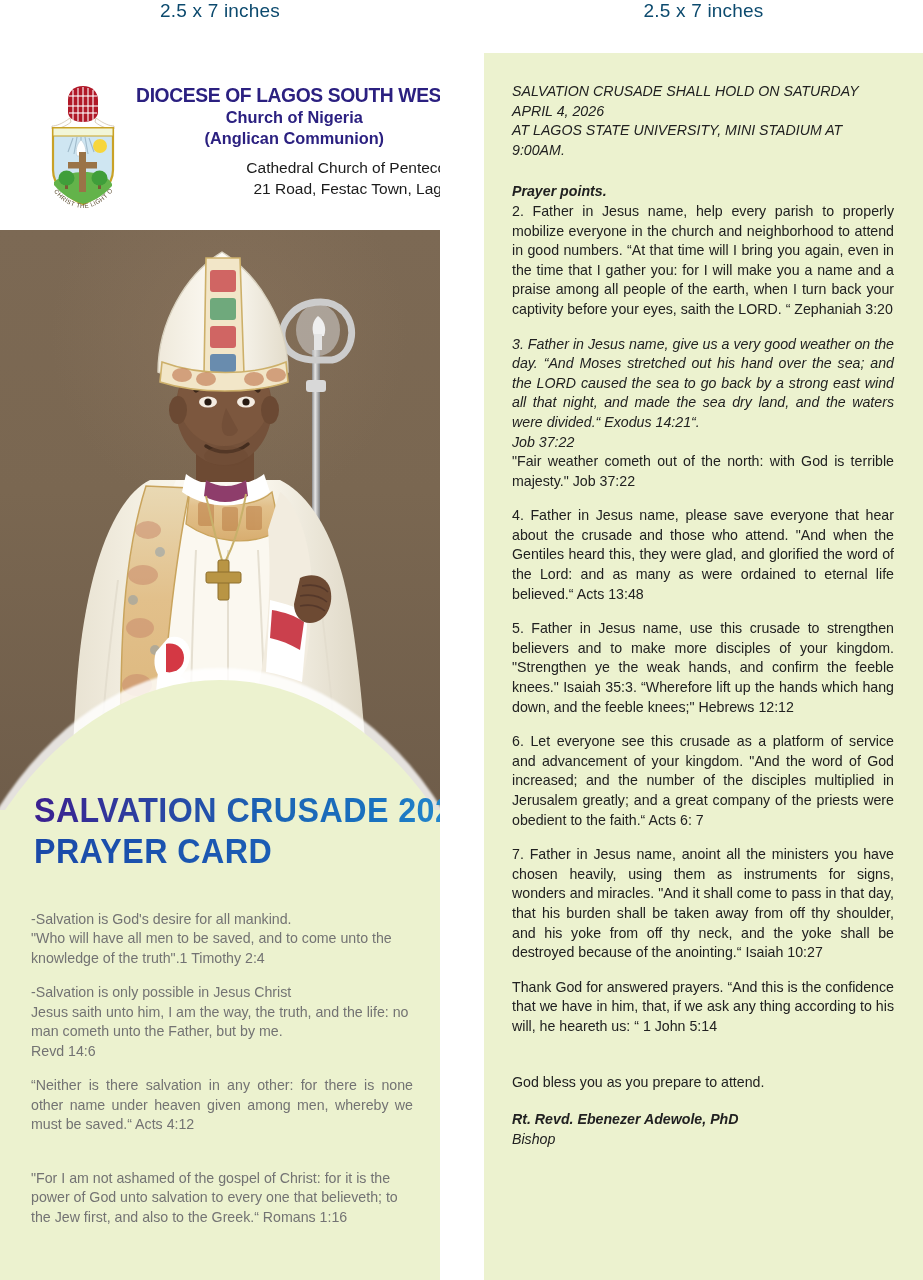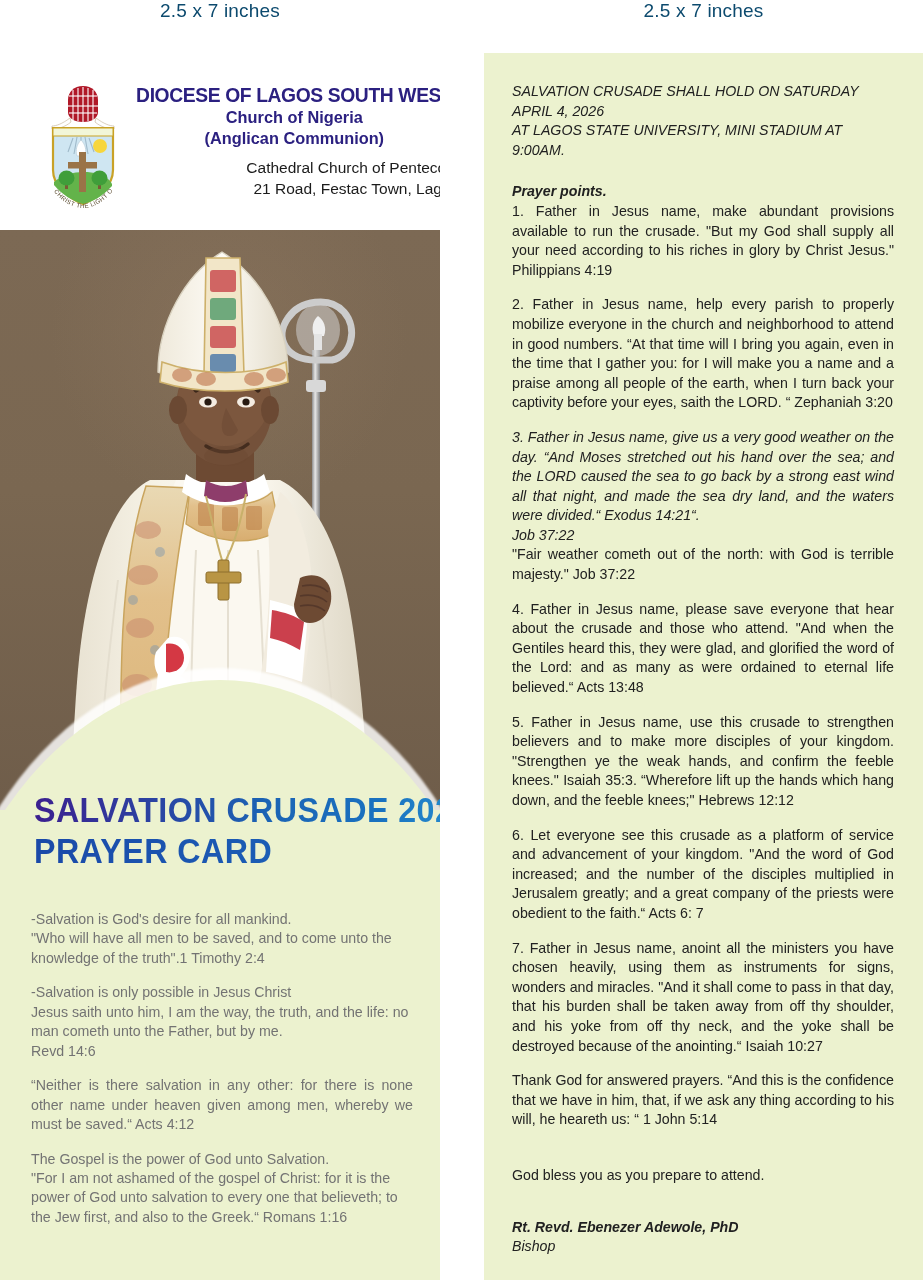--- a/index.html
+++ b/index.html
@@ -432,45 +432,44 @@
       <span>-Salvation is God's desire for all mankind.</span><br>
       <span class="justify">"Who will have all men to be saved, and to come unto the knowledge of the truth".1 Timothy 2:4</span>
     </p>
     <p>
       <span>-Salvation is only possible in Jesus Christ</span><br>
       <span>Jesus saith unto him, I am the way, the truth, and the life: no man cometh unto the Father, but by me.</span><br>
       <span>Revd 14:6</span>
     </p>
     <p class="justify">“Neither is there salvation in any other: for there is none other name under heaven given among men, whereby we must be saved.“ Acts 4:12</p>
     <p>
-      <span>The Gospel is the power of God unto Salvation.</span><br>
+      <br>
       <span>"For I am not ashamed of the gospel of Christ: for it is the power of God unto salvation to every one that believeth; to the Jew first, and also to the Greek.“ Romans 1:16</span>
     </p>
   </div>
 </div>
 
 <div class="card card-right"></div>
 
 <div class="right-body">
   <p class="tight">
     <span>SALVATION CRUSADE SHALL HOLD ON SATURDAY APRIL 4, 2026</span><br>
     <span>AT LAGOS STATE UNIVERSITY, MINI STADIUM AT 9:00AM.</span>
   </p>
 
   <p class="tight" style="margin-top:22px">
     <span class="bold">Prayer points.</span>
   </p>
-  <p class="justify">1. Father in Jesus name, make abundant provisions available to run the crusade. "But my God shall supply all your need according to his riches in glory by Christ Jesus." Philippians 4:19</p>
   <p class="justify">2. Father in Jesus name, help every parish to properly mobilize everyone in the church and neighborhood to attend in good numbers. “At that time will I bring you again, even in the time that I gather you: for I will make you a name and a praise among all people of the earth, when I turn back your captivity before your eyes, saith the LORD. “ Zephaniah 3:20</p>
   <p class="justify tight">3. Father in Jesus name, give us a very good weather on the day. “And Moses stretched out his hand over the sea; and the LORD caused the sea to go back by a strong east wind all that night, and made the sea dry land, and the waters were divided.“ Exodus 14:21“.</p>
   <p class="tight">Job  37:22</p>
   <p class="justify">"Fair weather cometh out of the north: with God is terrible majesty." Job 37:22</p>
   <p class="justify">4. Father in Jesus name, please save everyone that hear about the crusade and those who attend. "And when the Gentiles heard this, they were glad, and glorified the word of the Lord: and as many as were ordained to eternal life believed.“  Acts 13:48</p>
   <p class="justify">5. Father in Jesus name, use this crusade to strengthen believers and to make more disciples of your kingdom. "Strengthen ye the weak hands, and confirm the feeble knees." Isaiah 35:3. “Wherefore lift up the hands which hang down, and the feeble knees;" Hebrews 12:12</p>
   <p class="justify">6. Let everyone see this crusade as a platform of service and advancement of your kingdom. "And the word of God increased; and the number of the disciples multiplied in Jerusalem greatly; and a great company of the priests were obedient to the faith.“  Acts 6: 7</p>
   <p class="justify">7. Father in Jesus name, anoint all the ministers you have chosen heavily, using them as instruments for signs, wonders and miracles. "And it shall come to pass in that day, that his burden shall be taken away from off thy shoulder, and his yoke from off thy neck, and the yoke shall be destroyed because of the anointing.“ Isaiah 10:27</p>
   <p class="justify gap-lg">Thank God for answered prayers. “And this is the confidence that we have in him, that, if we ask any thing according to his will, he heareth us: “ 1 John 5:14</p>
   <p>God bless you as you prepare to attend.</p>
-  <p class="tight" style="margin-top:32px">
+  <p class="tight" style="margin-top:18px">
     <span class="bold">Rt. Revd. Ebenezer Adewole, PhD</span><br>
     <span>Bishop</span>
   </p>
 </div>
 
 </body></html>

